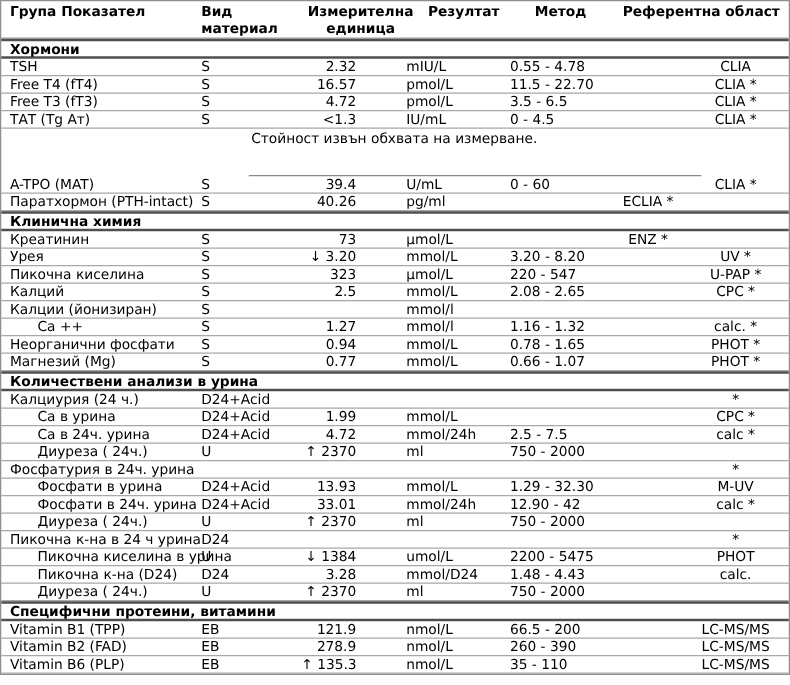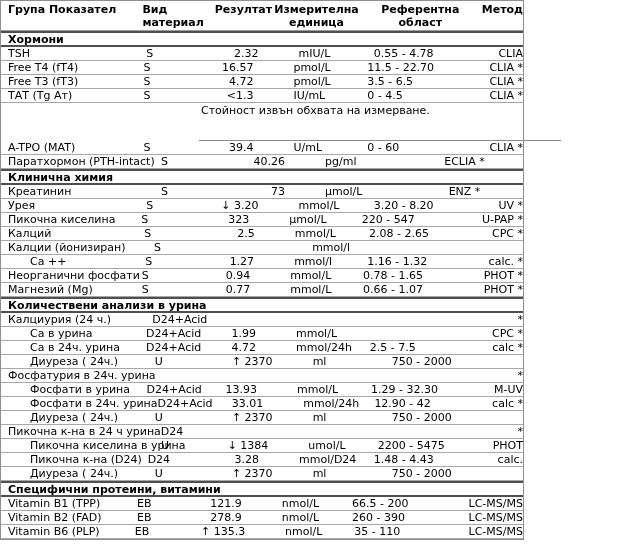--- a/index.html
+++ b/index.html
@@ -2,21 +2,21 @@
 <html><head>
 <meta charset="utf-8">
 <style>
   html,body{margin:0;padding:0;background:#ffffff;}
   .screen{
     width:632px;height:548px;background:#ffffff;overflow:hidden;
     font-family:"DejaVu Sans","Liberation Sans",sans-serif;
     font-size:11px;color:#000;
   }
   .report{
-    width:524px;box-sizing:border-box;
+    width:632px;box-sizing:border-box;
     border:1px solid #8f8f8f;
     background:#fff;
   }
   
   .hdr{
     display:flex;height:30px;box-sizing:border-box;
     border-bottom:1px solid #9a9a9a;
     font-weight:700;line-height:13px;padding-top:2px;
   }
   .cell{box-sizing:border-box;overflow:visible;white-space:nowrap;}
@@ -50,24 +50,24 @@
   }
 </style>
 </head>
 <body>
 
 <div class="screen">
   <div class="report">
     <div class="hdr">
       <div class="cell c-group">Група Показател</div>
       <div class="cell c-material">Вид материал</div>
+      <div class="cell c-unit">Измерителна единица</div>
       <div class="cell c-result">Резултат</div>
-      <div class="cell c-unit">Измерителна единица</div>
+      <div class="cell c-method">Метод</div>
       <div class="cell c-reference">Референтна област</div>
-      <div class="cell c-method">Метод</div>
     </div>
     <div id="tbody">
         <div class="row section">
           <div>Хормони</div>
         </div>
         <div class="row data">
           <div class="cell c-group group">TSH</div>
           <div class="cell c-material">S</div>
           <div class="cell c-result">2.32</div>
           <div class="cell c-unit">mIU/L</div>

